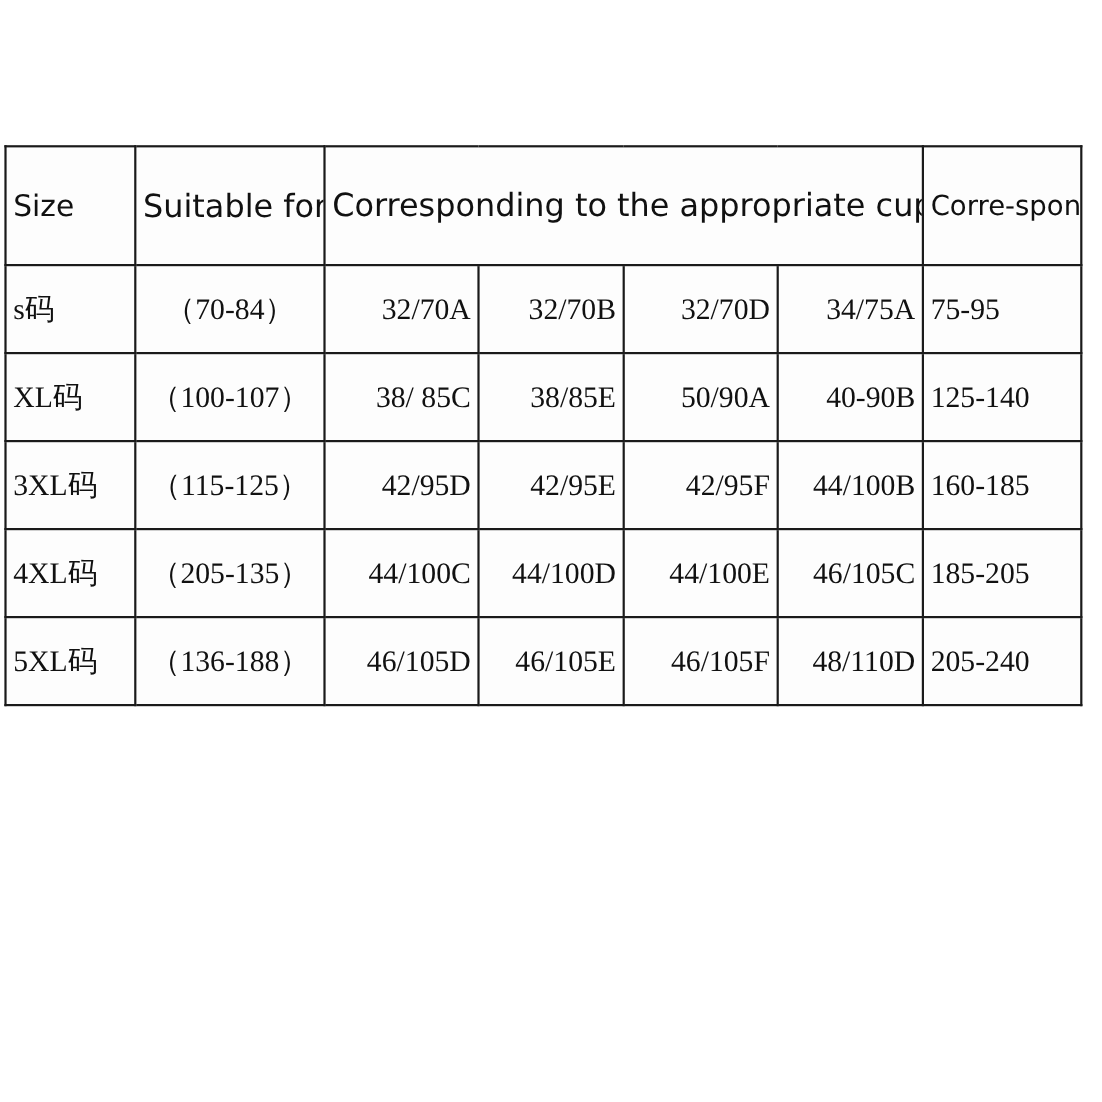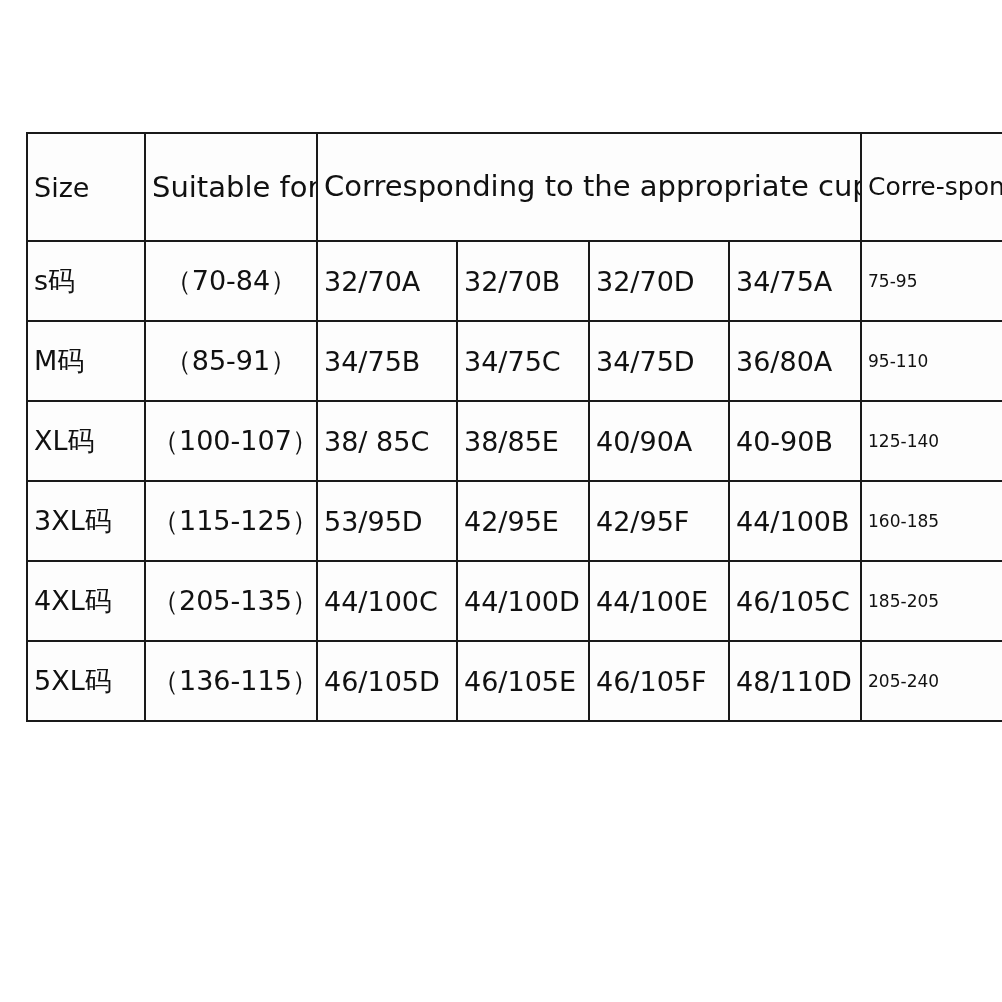--- a/index.html
+++ b/index.html
@@ -15,21 +15,21 @@
     overflow: hidden;
   }
   .page {
     position: relative;
     width: 1002px;
     height: 1002px;
     background: #ffffff;
   }
   .table-wrap {
     position: absolute;
-    left: 26px;
+    left: 4px;
     top: 132px;
     width: 846px;
   }
   table.size-table {
     border-collapse: collapse;
     table-layout: fixed;
     width: 978px;
     background: #fdfdfd;
   }
   table.size-table td,
@@ -45,21 +45,21 @@
   
   col.c0 { width: 118px; }
   col.c1 { width: 172px; }
   col.c2 { width: 140px; }
   col.c3 { width: 132px; }
   col.c4 { width: 140px; }
   col.c5 { width: 132px; }
   col.c6 { width: 144px; }
 
   thead tr { height: 108px; }
-  tbody tr { height: 80px; }
+  tbody tr { height: 80px; font-family: Liberation Serif, serif; }
 
   .h-size {
     font-size: 27px;
     text-align: left;
     padding-left: 26px;
     vertical-align: middle;
   }
   .h-bust {
     font-size: 29px;
     text-align: center;
@@ -89,26 +89,26 @@
     vertical-align: middle;
   }
   .cell-bust {
     font-size: 27px;
     text-align: center;
     vertical-align: middle;
     border-radius: 26px;
   }
   .cell-cup {
     font-size: 27px;
-    text-align: left;
+    text-align: right;
     padding-left: 10px;
     vertical-align: middle;
   }
   .cell-weight {
-    font-size: 17px;
+    font-size: 27px;
     text-align: left;
     padding-left: 12px;
     vertical-align: middle;
   }
 </style>
 </head>
 <body>
 
 <div class="page">
   <div class="table-wrap">
@@ -134,58 +134,49 @@
         <tr>
           <td class="cell-size">s码</td>
           <td class="cell-bust">（70-84）</td>
           <td class="cell-cup">32/70A</td>
           <td class="cell-cup">32/70B</td>
           <td class="cell-cup">32/70D</td>
           <td class="cell-cup">34/75A</td>
           <td class="cell-weight">75-95</td>
         </tr>
         <tr>
-          <td class="cell-size">M码</td>
-          <td class="cell-bust">（85-91）</td>
-          <td class="cell-cup">34/75B</td>
-          <td class="cell-cup">34/75C</td>
-          <td class="cell-cup">34/75D</td>
-          <td class="cell-cup">36/80A</td>
-          <td class="cell-weight">95-110</td>
-        </tr>
-        <tr>
           <td class="cell-size">XL码</td>
           <td class="cell-bust">（100-107）</td>
           <td class="cell-cup">38/ 85C</td>
           <td class="cell-cup">38/85E</td>
-          <td class="cell-cup">40/90A</td>
+          <td class="cell-cup">50/90A</td>
           <td class="cell-cup">40-90B</td>
           <td class="cell-weight">125-140</td>
         </tr>
         <tr>
           <td class="cell-size">3XL码</td>
           <td class="cell-bust">（115-125）</td>
-          <td class="cell-cup">53/95D</td>
+          <td class="cell-cup">42/95D</td>
           <td class="cell-cup">42/95E</td>
           <td class="cell-cup">42/95F</td>
           <td class="cell-cup">44/100B</td>
           <td class="cell-weight">160-185</td>
         </tr>
         <tr>
           <td class="cell-size">4XL码</td>
           <td class="cell-bust">（205-135）</td>
           <td class="cell-cup">44/100C</td>
           <td class="cell-cup">44/100D</td>
           <td class="cell-cup">44/100E</td>
           <td class="cell-cup">46/105C</td>
           <td class="cell-weight">185-205</td>
         </tr>
         <tr>
           <td class="cell-size">5XL码</td>
-          <td class="cell-bust">（136-115）</td>
+          <td class="cell-bust">（136-188）</td>
           <td class="cell-cup">46/105D</td>
           <td class="cell-cup">46/105E</td>
           <td class="cell-cup">46/105F</td>
           <td class="cell-cup">48/110D</td>
           <td class="cell-weight">205-240</td>
         </tr>
       </tbody>
     </table>
   </div>
 </div>

